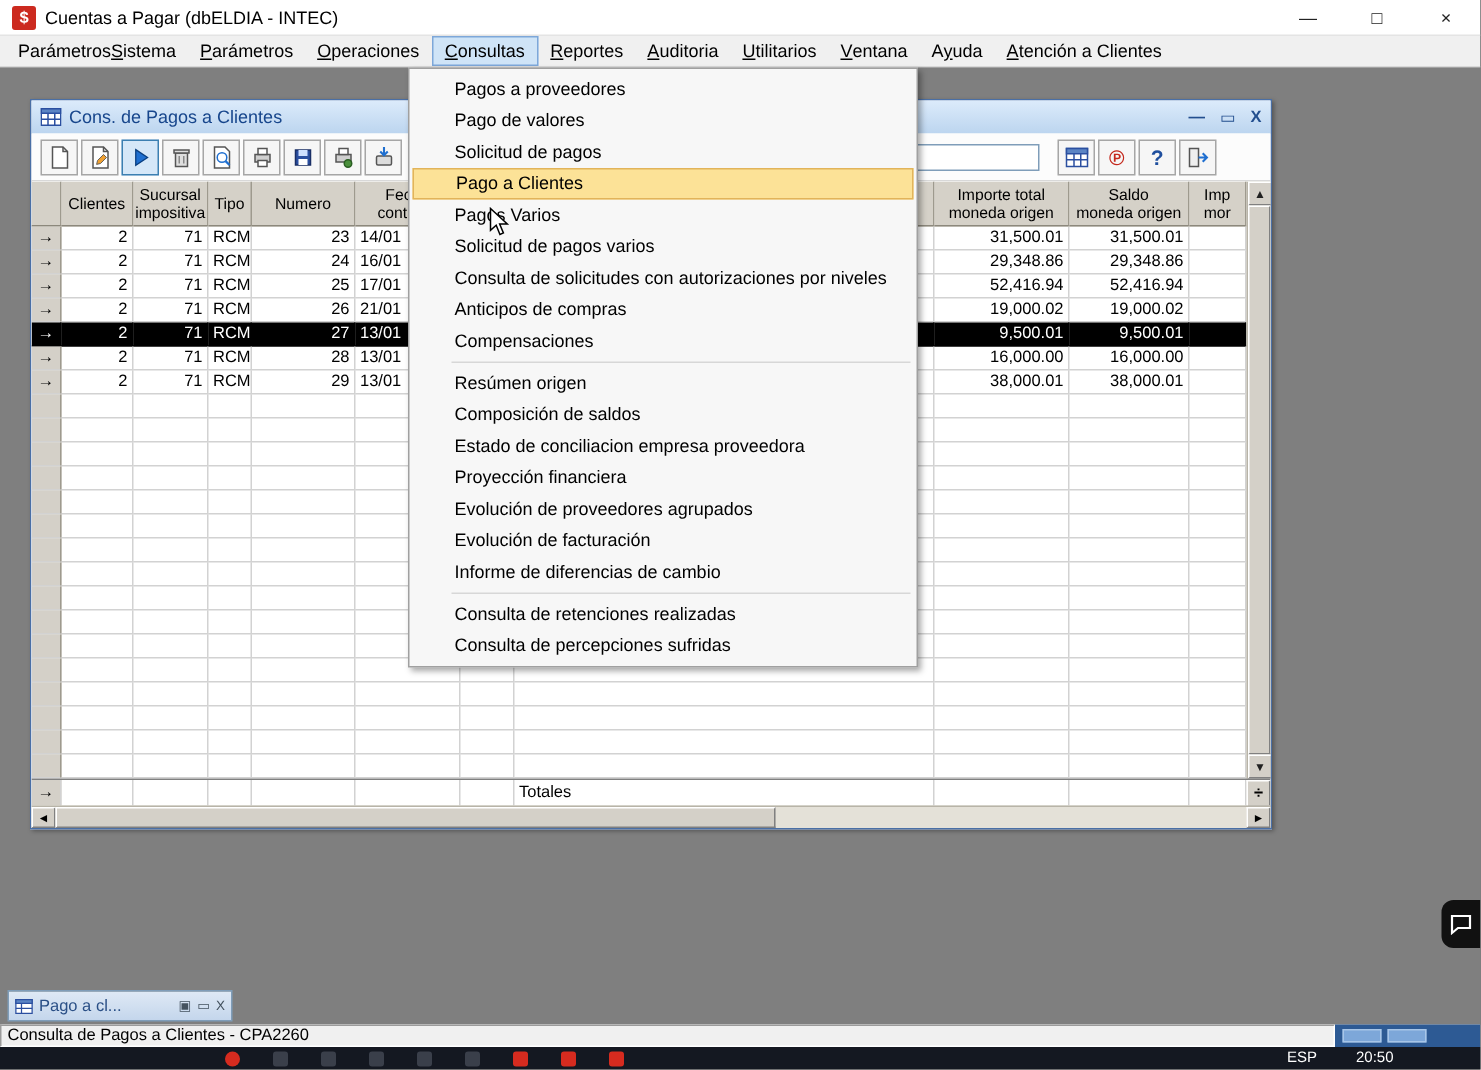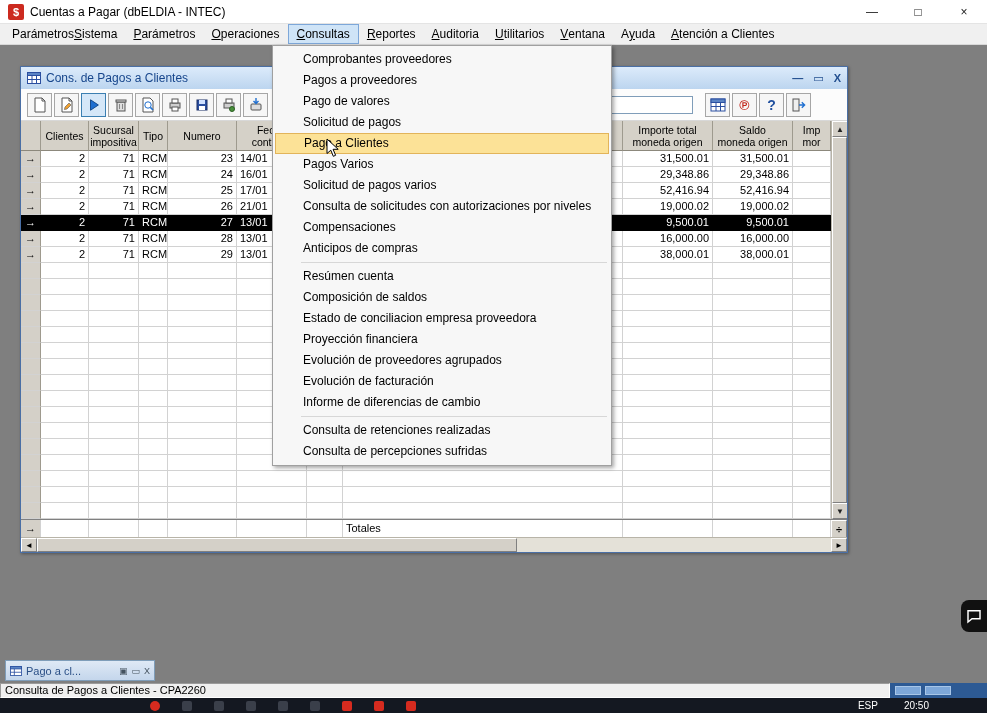--- a/index.html
+++ b/index.html
@@ -592,32 +592,31 @@
       <span class="m-title">Pago a cl...</span>
       <div class="m-btns">
         <span>▣</span>
         <span>▭</span>
         <span>X</span>
       </div>
     </div>
   </div>
 
   <div class="dropdown">
-      <div class="menu-item">Comprobantes proveedores</div>
       <div class="menu-item">Pagos a proveedores</div>
       <div class="menu-item">Pago de valores</div>
       <div class="menu-item">Solicitud de pagos</div>
       <div class="menu-item menu-hl">Pago a Clientes</div>
       <div class="menu-item">Pagos Varios</div>
       <div class="menu-item">Solicitud de pagos varios</div>
       <div class="menu-item">Consulta de solicitudes con autorizaciones por niveles</div>
+      <div class="menu-item">Anticipos de compras</div>
       <div class="menu-item">Compensaciones</div>
-      <div class="menu-item">Anticipos de compras</div>
       <div class="menu-sep"></div>
-      <div class="menu-item">Resúmen cuenta</div>
+      <div class="menu-item">Resúmen origen</div>
       <div class="menu-item">Composición de saldos</div>
       <div class="menu-item">Estado de conciliacion empresa proveedora</div>
       <div class="menu-item">Proyección financiera</div>
       <div class="menu-item">Evolución de proveedores agrupados</div>
       <div class="menu-item">Evolución de facturación</div>
       <div class="menu-item">Informe de diferencias de cambio</div>
       <div class="menu-sep"></div>
       <div class="menu-item">Consulta de retenciones realizadas</div>
       <div class="menu-item">Consulta de percepciones sufridas</div>
     </div>

